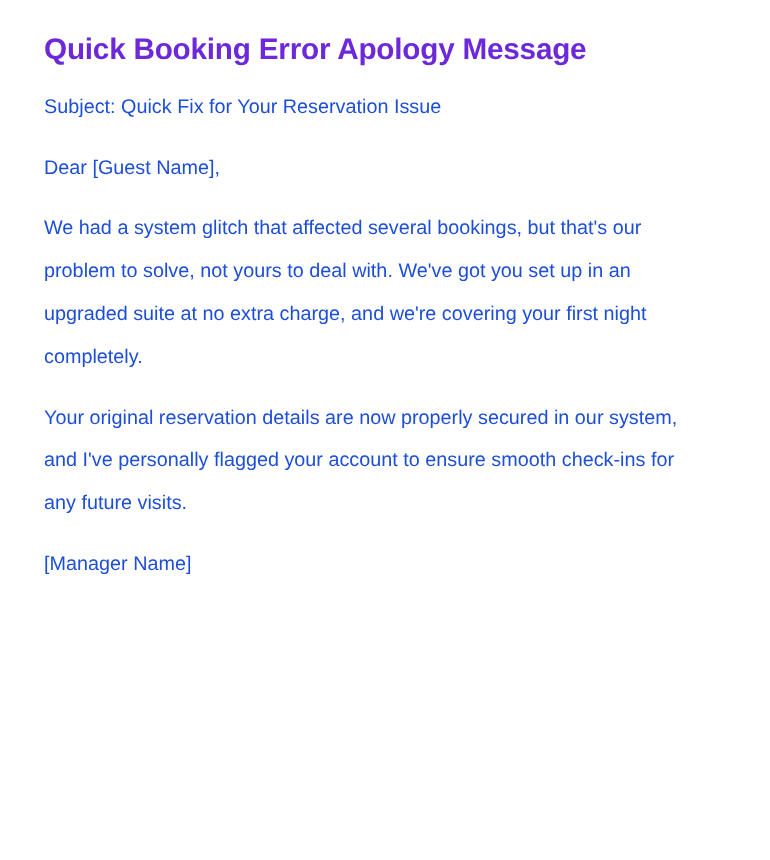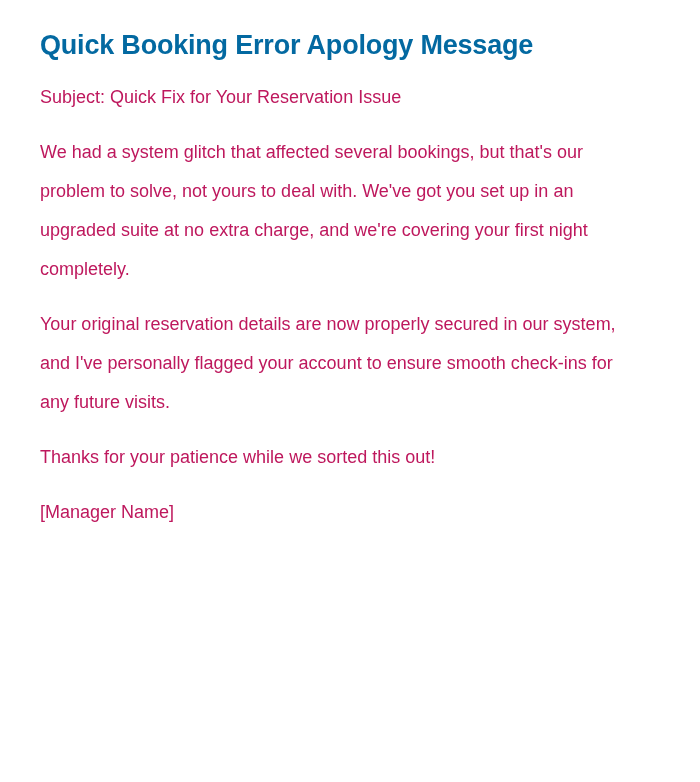--- a/index.html
+++ b/index.html
@@ -22,34 +22,34 @@
     min-height: 782px;
     background: #ffffff;
     padding: 28px 40px 40px 40px;
   }
 
   .doc-title {
     margin: 0 0 0 0;
     font-size: 27px;
     line-height: 34px;
     font-weight: bold;
-    color: #0369a1;
+    color: #6d28d9;
     letter-spacing: -0.2px;
   }
 
   .doc-body {
     margin-top: 16px;
   }
 
   .para {
     margin: 0 0 16px 0;
     font-size: 18px;
     line-height: 39px;
     font-weight: normal;
-    color: #be185d;
+    color: #1d4ed8;
     max-width: 600px;
     text-align: left;
     white-space: normal;
   }
 
   .para:last-child {
     margin-bottom: 0;
   }
 
   
@@ -61,25 +61,25 @@
 <body>
 
 <div class="page">
 
   <h1 class="doc-title">Quick Booking Error Apology Message</h1>
 
   <div class="doc-body">
 
     <p class="para subject">Subject: Quick Fix for Your Reservation Issue</p>
 
+    <p class="para">Dear [Guest Name],</p>
 
 
     <p class="para">We had a system glitch that affected several bookings, but that's our problem to solve, not yours to deal with. We've got you set up in an upgraded suite at no extra charge, and we're covering your first night completely.</p>
 
     <p class="para">Your original reservation details are now properly secured in our system, and I've personally flagged your account to ensure smooth check-ins for any future visits.</p>
 
-    <p class="para">Thanks for your patience while we sorted this out!</p>
 
     <p class="para">[Manager Name]</p>
 
 
   </div>
 </div>
 
 </body></html>

